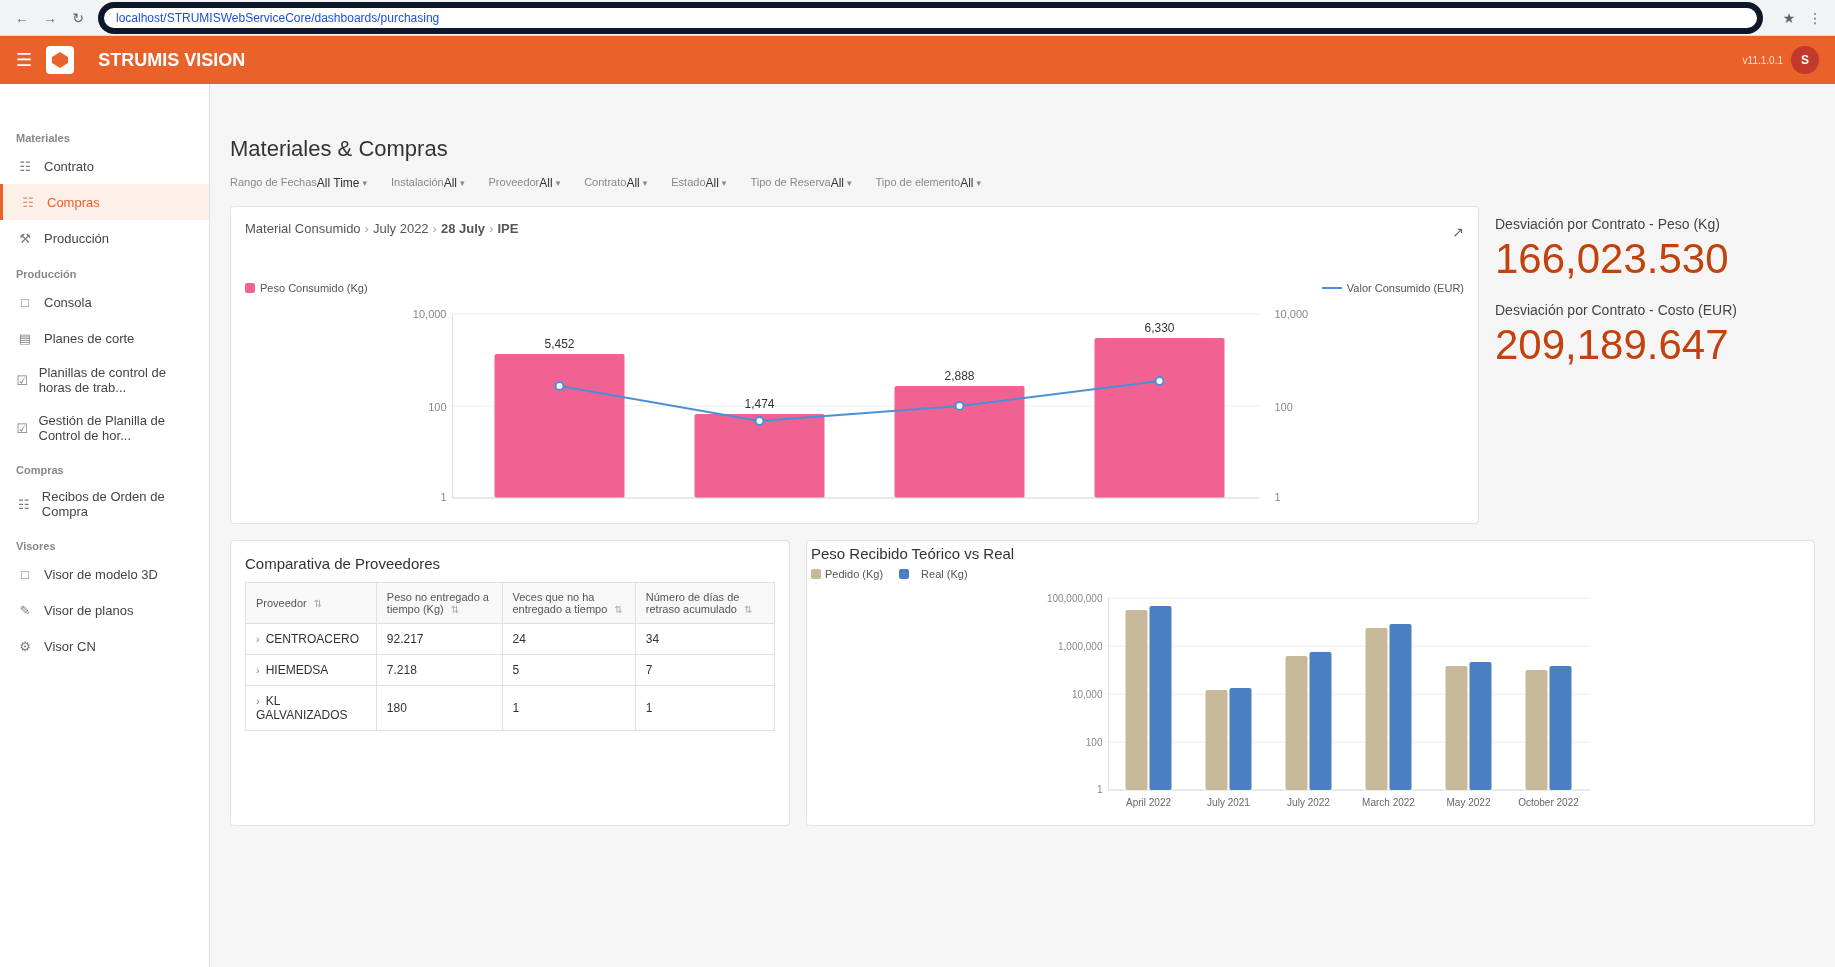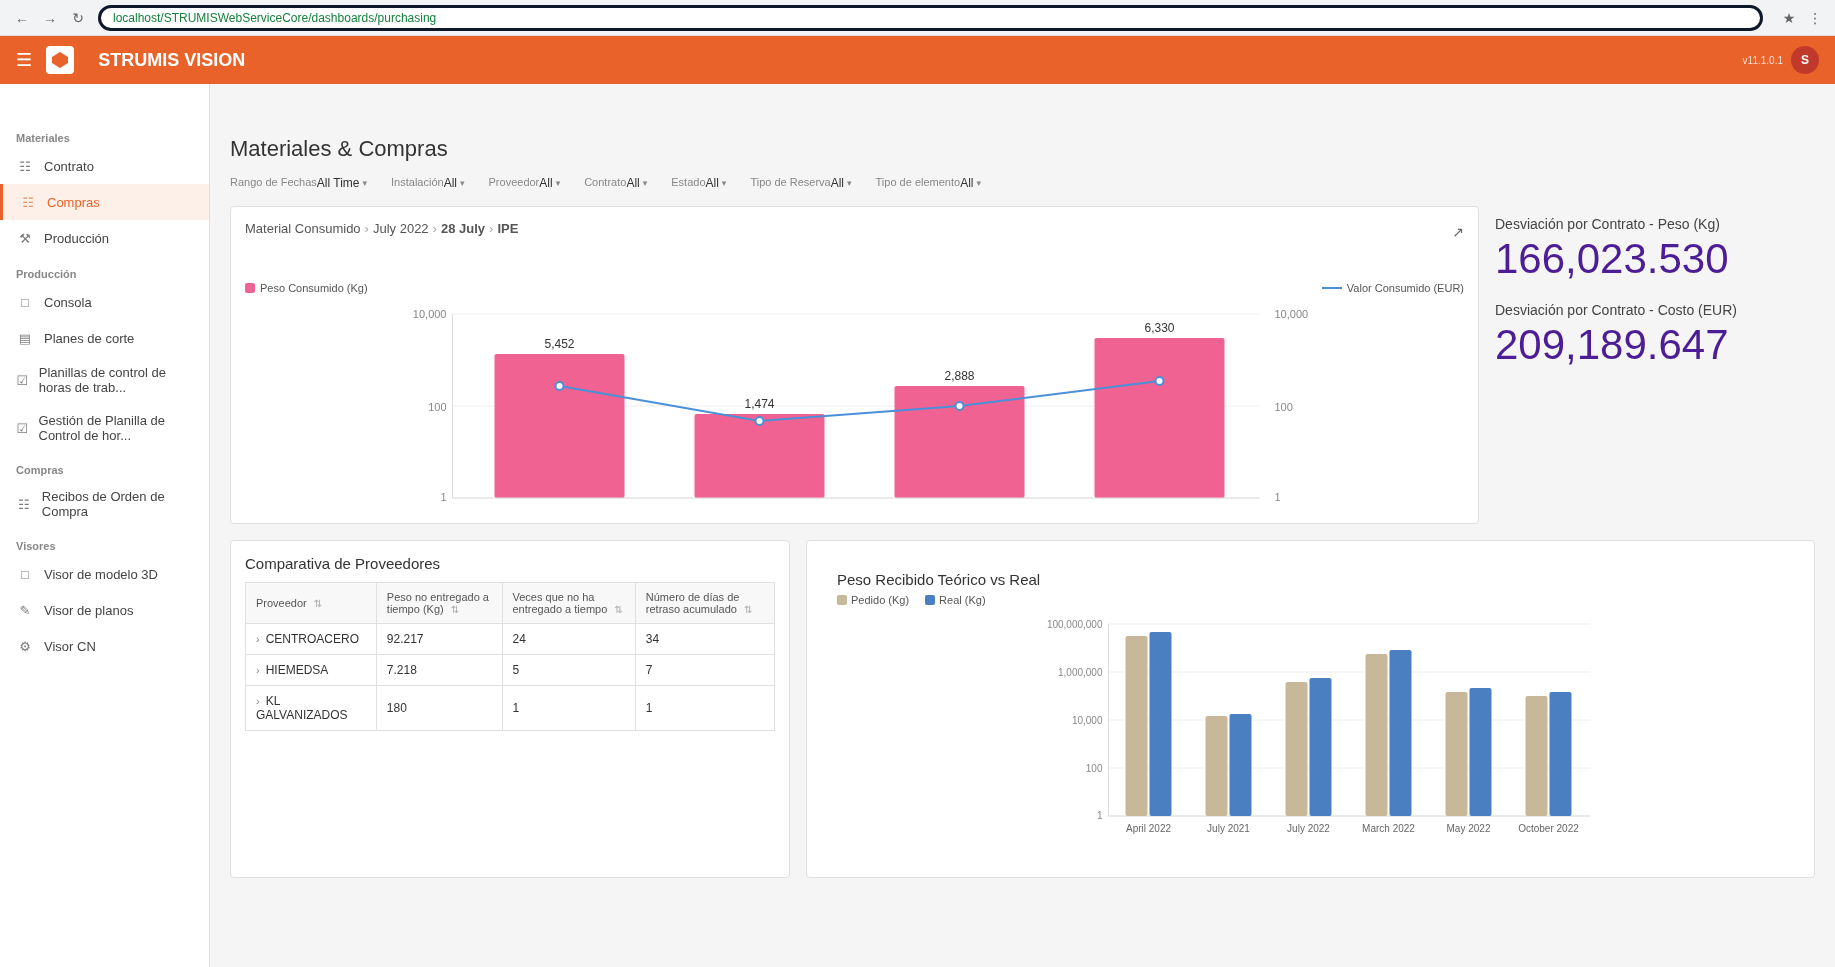--- a/index.html
+++ b/index.html
@@ -12,21 +12,21 @@
       display: flex;
       align-items: center;
       padding: 0 10px;
       gap: 8px;
       border-bottom: 1px solid #ddd;
       font-size: 12px;
       color: #444;
     }
     .browser-bar .nav-btns { display: flex; gap: 4px; }
     .browser-bar .nav-btn { width: 24px; height: 24px; border-radius: 50%; border: none; background: transparent; cursor: pointer; display: flex; align-items: center; justify-content: center; color: #666; font-size: 14px; }
-    .browser-bar .address-bar { flex: 1; background: white; border: 3px solid #0f172a; border-radius: 20px; padding: 3px 12px; font-size: 12px; color: #15803d; }
+    .browser-bar .address-bar { flex: 1; background: white; border: 6px solid #0f172a; border-radius: 20px; padding: 3px 12px; font-size: 12px; color: #1d4ed8; }
     .browser-bar .browser-icons { display: flex; gap: 6px; margin-left: 8px; }
     .browser-icon { width: 20px; height: 20px; display: flex; align-items: center; justify-content: center; color: #666; font-size: 14px; cursor: pointer; }
 
     
     .app-container { display: flex; flex: 1; overflow: hidden; }
 
     
     .top-nav {
       background: #E8622A;
       height: 48px;
@@ -106,21 +106,21 @@
 
     .chart-legend { display: flex; gap: 20px; font-size: 11px; color: #555; margin-bottom: 8px; }
     .legend-item { display: flex; align-items: center; gap: 5px; }
     .legend-dot { width: 10px; height: 10px; border-radius: 2px; }
     .legend-line { width: 20px; height: 2px; background: #4a90d9; }
 
     
     .stats-panel { width: 320px; flex-shrink: 0; display: flex; flex-direction: column; gap: 20px; padding: 10px 0; }
     .stat-block { background: transparent; }
     .stat-label { font-size: 14px; color: #444; margin-bottom: 4px; }
-    .stat-value { font-size: 42px; font-weight: 300; color: #4c1d95; line-height: 1.1; }
+    .stat-value { font-size: 42px; font-weight: 300; color: #c2410c; line-height: 1.1; }
 
     
     .bottom-section { display: flex; gap: 16px; }
     .table-card {
       flex: 0 0 560px;
       background: white;
       border-radius: 4px;
       border: 1px solid #e0e0e0;
       padding: 14px;
     }
@@ -143,21 +143,21 @@
     }
     .expand-icon { color: #888; margin-right: 6px; font-size: 11px; cursor: pointer; }
     .sort-icon { display: inline-block; margin-left: 4px; color: #aaa; font-size: 10px; }
 
     
     .chart-card2 {
       flex: 1;
       background: white;
       border-radius: 4px;
       border: 1px solid #e0e0e0;
-      padding: 30px;
+      padding: 4px;
     }
     .chart-card2-title { font-size: 15px; font-weight: 500; color: #333; margin-bottom: 6px; }
   </style>
 </head>
 <body>
 
 <div class="browser-bar">
   <div class="nav-btns">
     <button class="nav-btn">←</button>
     <button class="nav-btn">→</button>
@@ -404,21 +404,21 @@
         </div>
 
         <div class="chart-card2">
           <div class="chart-card2-title">Peso Recibido Teórico vs Real</div>
           
           <div style="display:flex; gap:16px; font-size:11px; color:#555; margin-bottom:8px;">
             <div style="display:flex; align-items:center; gap:4px;">
               <div style="width:10px;height:10px;background:#c8b89a;border-radius:2px;"></div>
               <span>Pedido (Kg)</span>
             </div>
-            <div style="display:flex; align-items:center; gap:4px;">
+            <div style="display:flex; align-items:center; gap:12px;">
               <div style="width:10px;height:10px;background:#4a7fc1;border-radius:2px;"></div>
               <span>Real (Kg)</span>
             </div>
           </div>
 
           <svg viewBox="0 0 580 230" style="width:100%; height:230px;">
 
             <text x="82" y="14" font-size="10" fill="#888" text-anchor="end">100,000,000</text>
             <text x="82" y="62" font-size="10" fill="#888" text-anchor="end">1,000,000</text>
             <text x="82" y="110" font-size="10" fill="#888" text-anchor="end">10,000</text>

